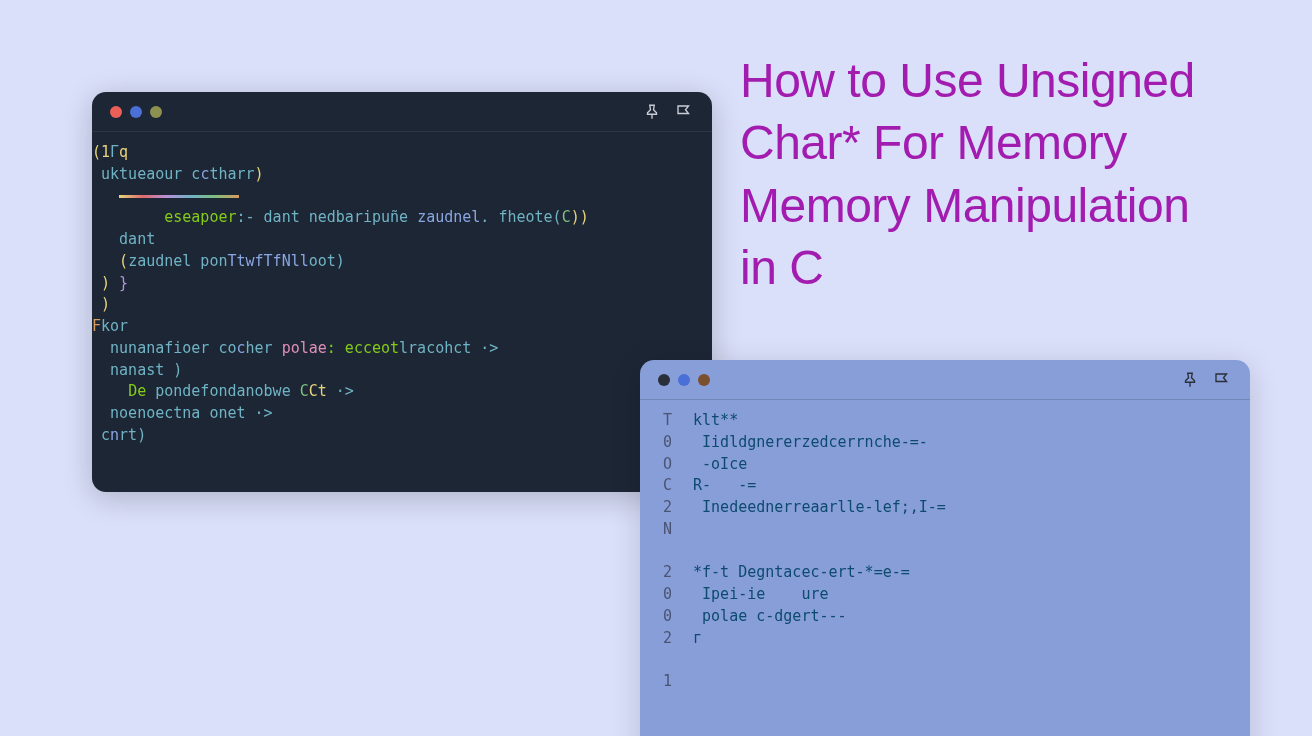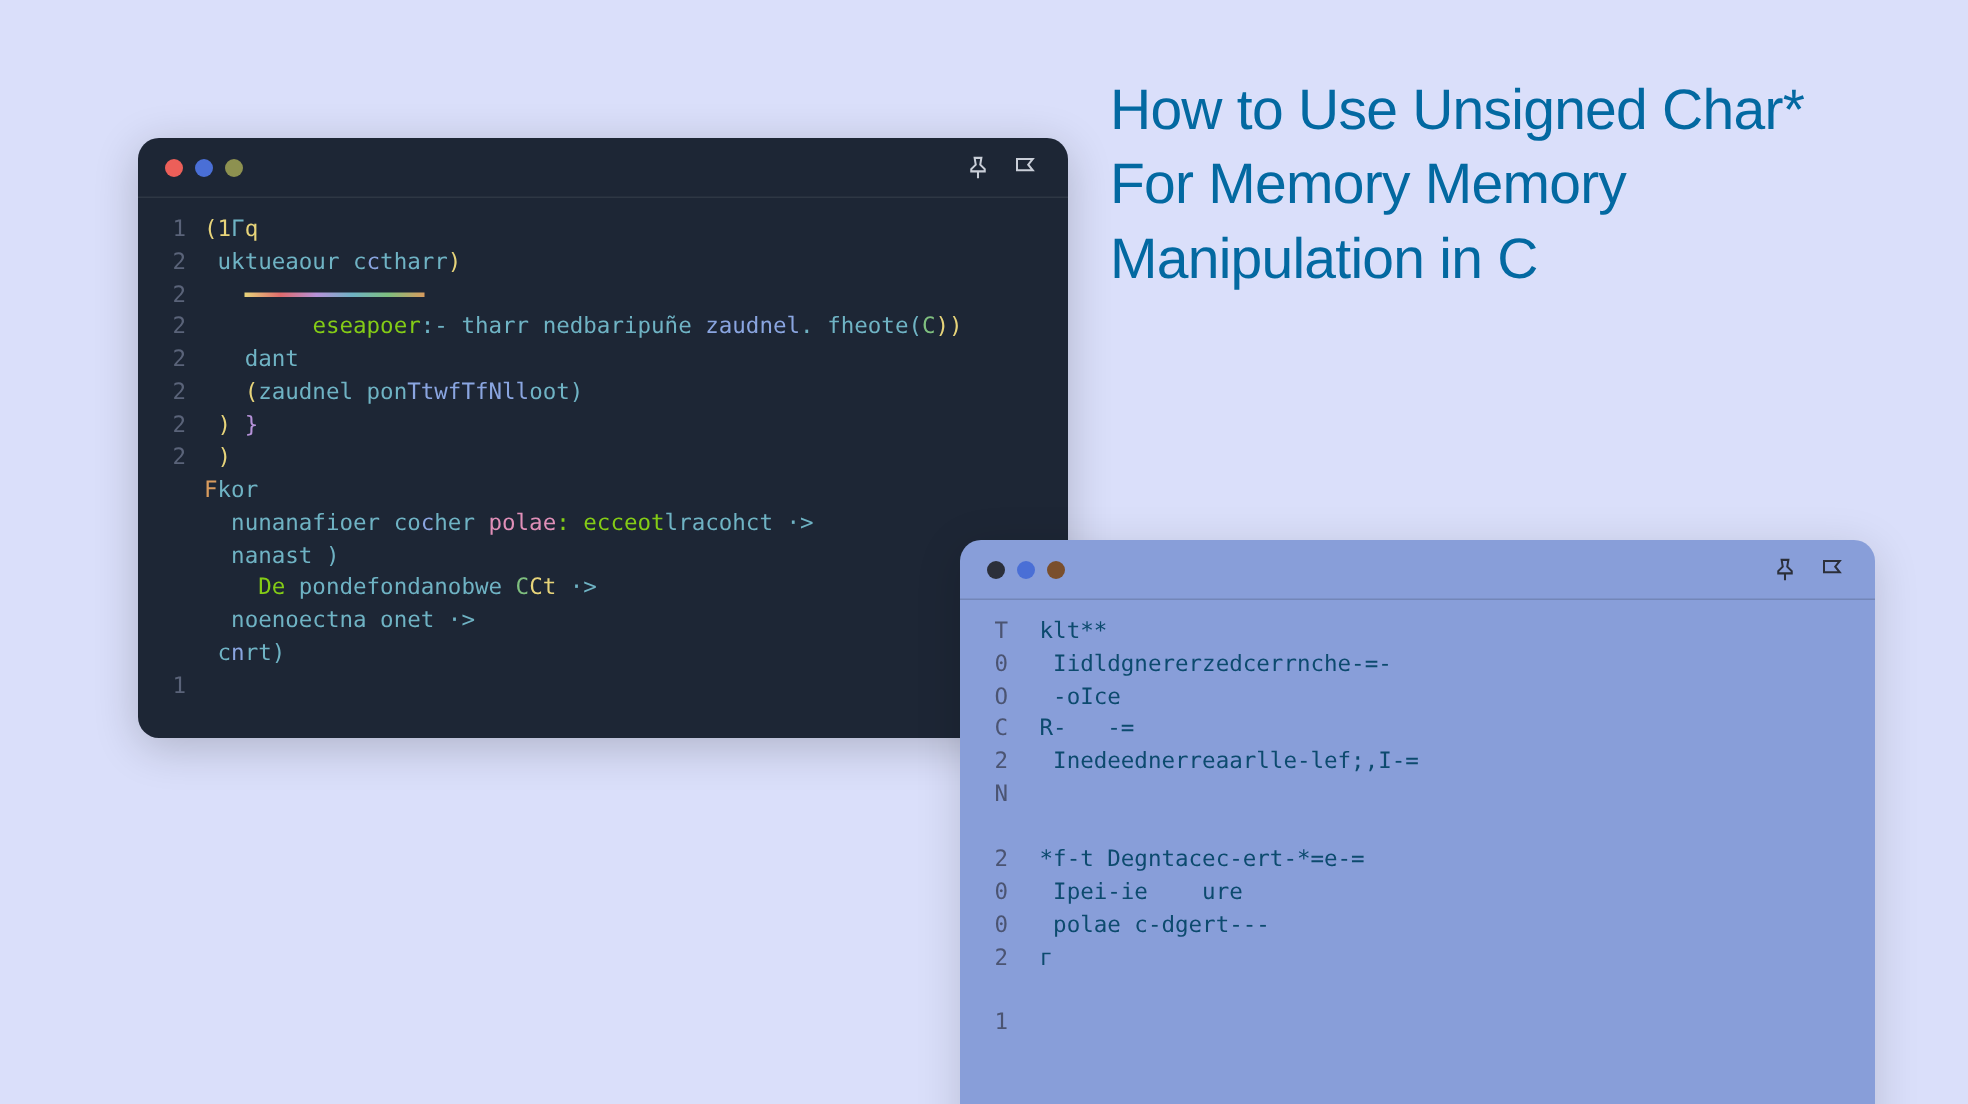--- a/index.html
+++ b/index.html
@@ -10,24 +10,24 @@
     font-family: -apple-system, BlinkMacSystemFont, "Segoe UI", Helvetica, Arial, sans-serif;
     position: relative;
     overflow: hidden;
   }
 
   .title {
     position: absolute;
     top: 50px;
     left: 740px;
     width: 480px;
-    font-size: 38px;
+    font-size: 48px;
     line-height: 1.3;
     font-weight: 500;
-    color: #0369a1;
+    color: #a21caf;
     letter-spacing: -0.5px;
   }
 
   
   .win1 {
     position: absolute;
     top: 92px;
     left: 92px;
     width: 620px;
     height: 400px;
@@ -129,40 +129,25 @@
     </div>
     <div class="tb-icn">
       <svg viewBox="0 0 24 24">
           <path d="M4 4h14l-4 5 4 5H4z"></path>
         </svg>
     </div>
   </div>
 
   <div class="codearea">
 
-    <div class="gutter"><span>1</span>
-<span>2</span>
-<span>2</span>
-<span>2</span>
-<span>2</span>
-<span>2</span>
-<span>2</span>
-<span>2</span>
-<span></span>
-<span></span>
-<span></span>
-<span></span>
-<span></span>
-<span></span>
-<span>1</span></div>
 
     <div class="code"><span class="c-yellow">(1</span><span class="c-teal">Г</span><span class="c-yellow">q</span>
 <span class="c-teal"> uktueaour c</span><span class="c-blue">c</span><span class="c-teal">tharr</span><span class="c-yellow">)</span>
 <span>   </span><span class="rainbow"></span>
-<span>        </span><span class="c-red">eseapoer</span><span class="c-teal">:- tharr nedbaripuñe </span><span class="c-blue">zaudnel</span><span class="c-teal">. fheote(</span><span class="c-green">C</span><span class="c-yellow">))</span>
+<span>        </span><span class="c-red">eseapoer</span><span class="c-teal">:- dant nedbaripuñe </span><span class="c-blue">zaudnel</span><span class="c-teal">. fheote(</span><span class="c-green">C</span><span class="c-yellow">))</span>
 <span class="c-teal">   dant</span>
 <span class="c-yellow">   (</span><span class="c-teal">zaudnel</span><span class="c-teal"> pon</span><span class="c-blue">TtwfTfNll</span><span class="c-teal">oot)</span>
 <span class="c-yellow"> ) </span><span class="c-purple">}</span>
 <span class="c-yellow"> )</span>
 <span class="c-orange">F</span><span class="c-teal">kor</span>
 <span class="c-teal">  nunanafioer co</span><span class="c-blue">c</span><span class="c-teal">her </span><span class="c-pink">polаe</span><span class="c-red">: ecceot</span><span class="c-teal">lracohct</span><span class="c-teal"> ·&gt;</span>
 <span class="c-teal">  nanast )</span>
 <span>    </span><span class="c-red">De</span><span class="c-teal"> pondefondanobwe </span><span class="c-green">C</span><span class="c-yellow">Ct</span><span class="c-teal"> ·&gt;</span>
 <span class="c-teal">  noenoectna onet ·&gt;</span>
 <span class="c-teal"> c</span><span class="c-blue">n</span><span class="c-teal">rt)</span></div>

